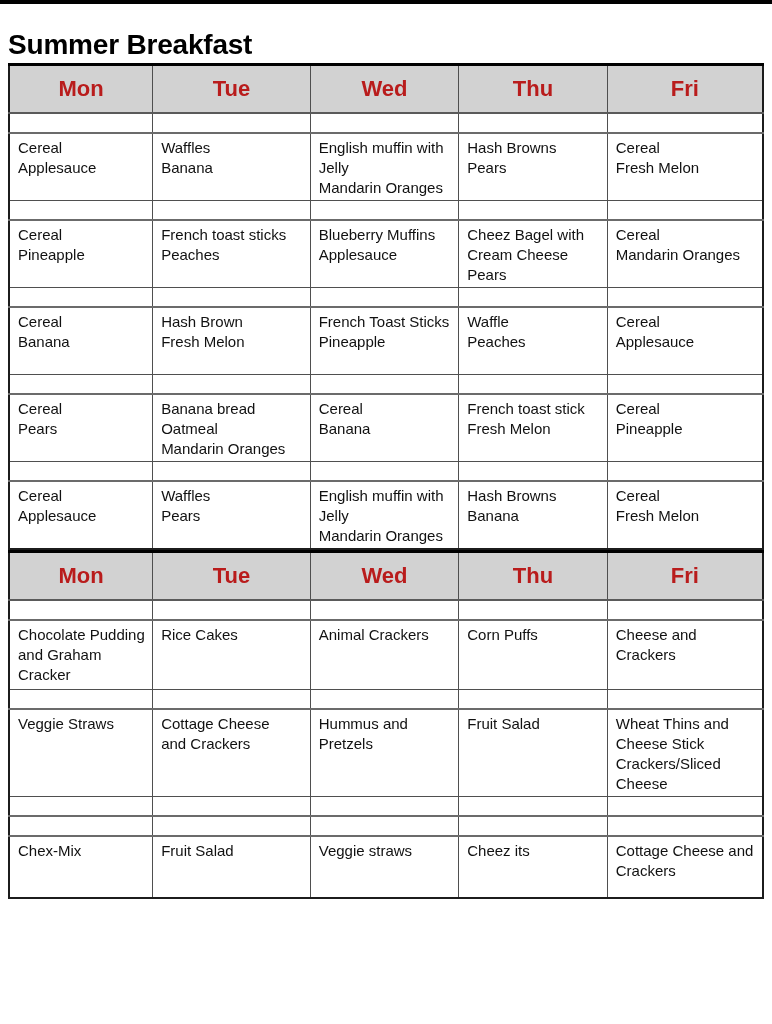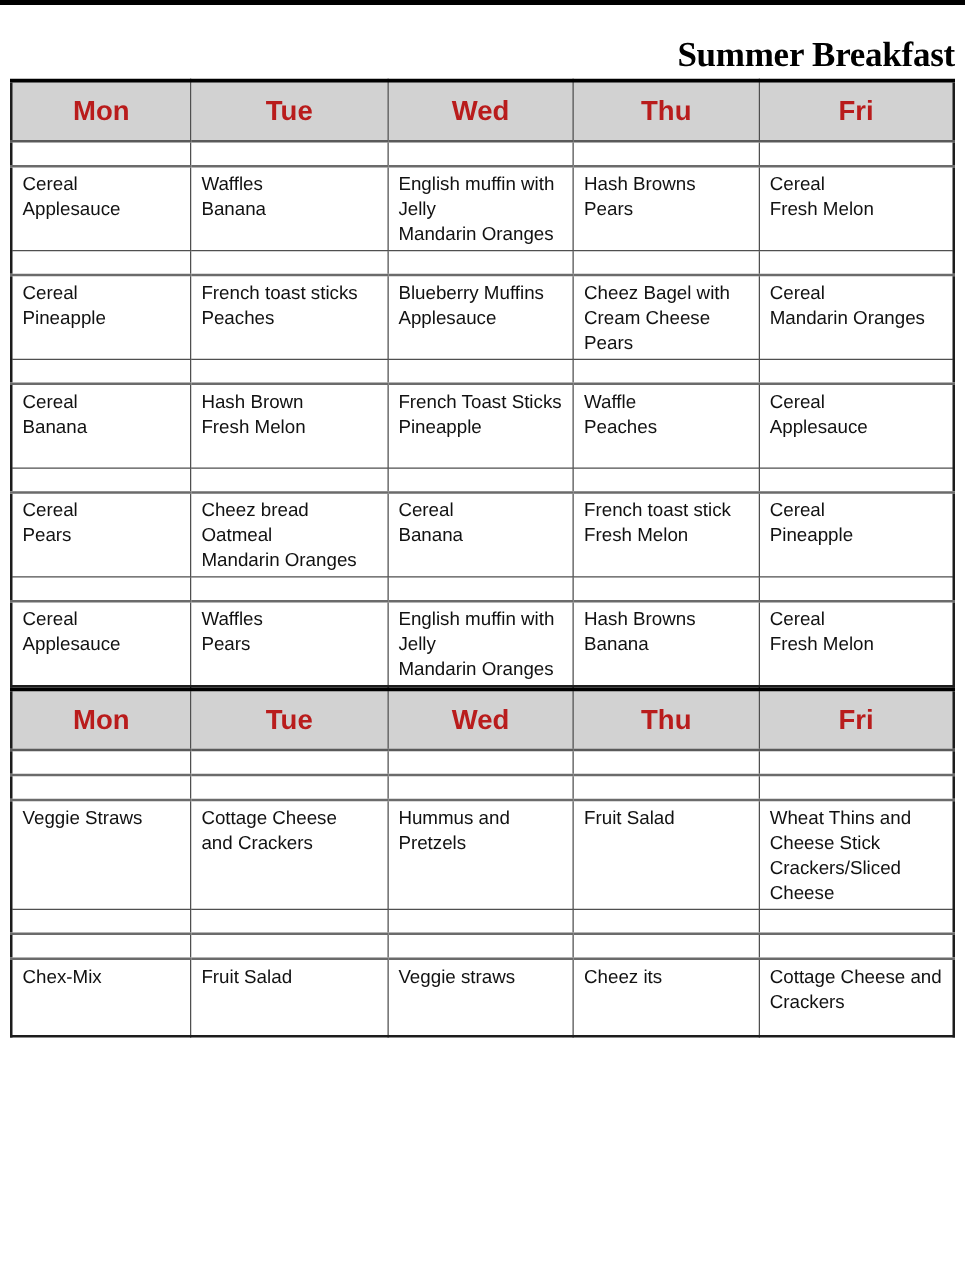--- a/index.html
+++ b/index.html
@@ -18,27 +18,26 @@
   .top-bar {
     width: 772px;
     height: 4px;
     background: #000000;
   }
   .menu-section {
     padding: 0 8px;
   }
   .menu-title {
     margin: 0;
-    text-align: right;
+    text-align: left;
     font-size: 28px;
     line-height: 30px;
     font-weight: bold;
     color: #000000;
     letter-spacing: -0.2px;
-    font-family: Liberation Serif, serif;
   }
   .menu-title.breakfast { margin: 26px 0 3px 0; }
   .menu-title.snack     { margin: 64px 0 3px 0; }
   table.menu-table {
     width: 756px;
     table-layout: fixed;
     border-collapse: collapse;
     border: 2px solid #1c1c1c;
     border-top: 3px solid #000000;
   }
@@ -160,21 +159,21 @@
           <tr class="spacer-row">
             <td></td>
             <td></td>
             <td></td>
             <td></td>
             <td></td>
           </tr>
           <tr style="height: 61px;">
             <td class="menu-cell">Cereal
 Pears</td>
-            <td class="menu-cell">Cheez bread
+            <td class="menu-cell">Banana bread
 Oatmeal
 Mandarin Oranges</td>
             <td class="menu-cell">Cereal
 Banana</td>
             <td class="menu-cell">French toast stick
 Fresh Melon</td>
             <td class="menu-cell">Cereal
 Pineapple</td>
           </tr>
           <tr class="spacer-row">
@@ -219,20 +218,30 @@
             <th>Fri</th>
           </tr>
       </thead>
       <tbody>
           <tr class="spacer-row">
             <td></td>
             <td></td>
             <td></td>
             <td></td>
             <td></td>
+          </tr>
+          <tr style="height: 70px;">
+            <td class="menu-cell">Chocolate Pudding
+and Graham
+Cracker</td>
+            <td class="menu-cell">Rice Cakes</td>
+            <td class="menu-cell">Animal Crackers</td>
+            <td class="menu-cell">Corn Puffs</td>
+            <td class="menu-cell">Cheese and
+Crackers</td>
           </tr>
           <tr class="spacer-row">
             <td></td>
             <td></td>
             <td></td>
             <td></td>
             <td></td>
           </tr>
           <tr style="height: 84px;">
             <td class="menu-cell">Veggie Straws</td>

